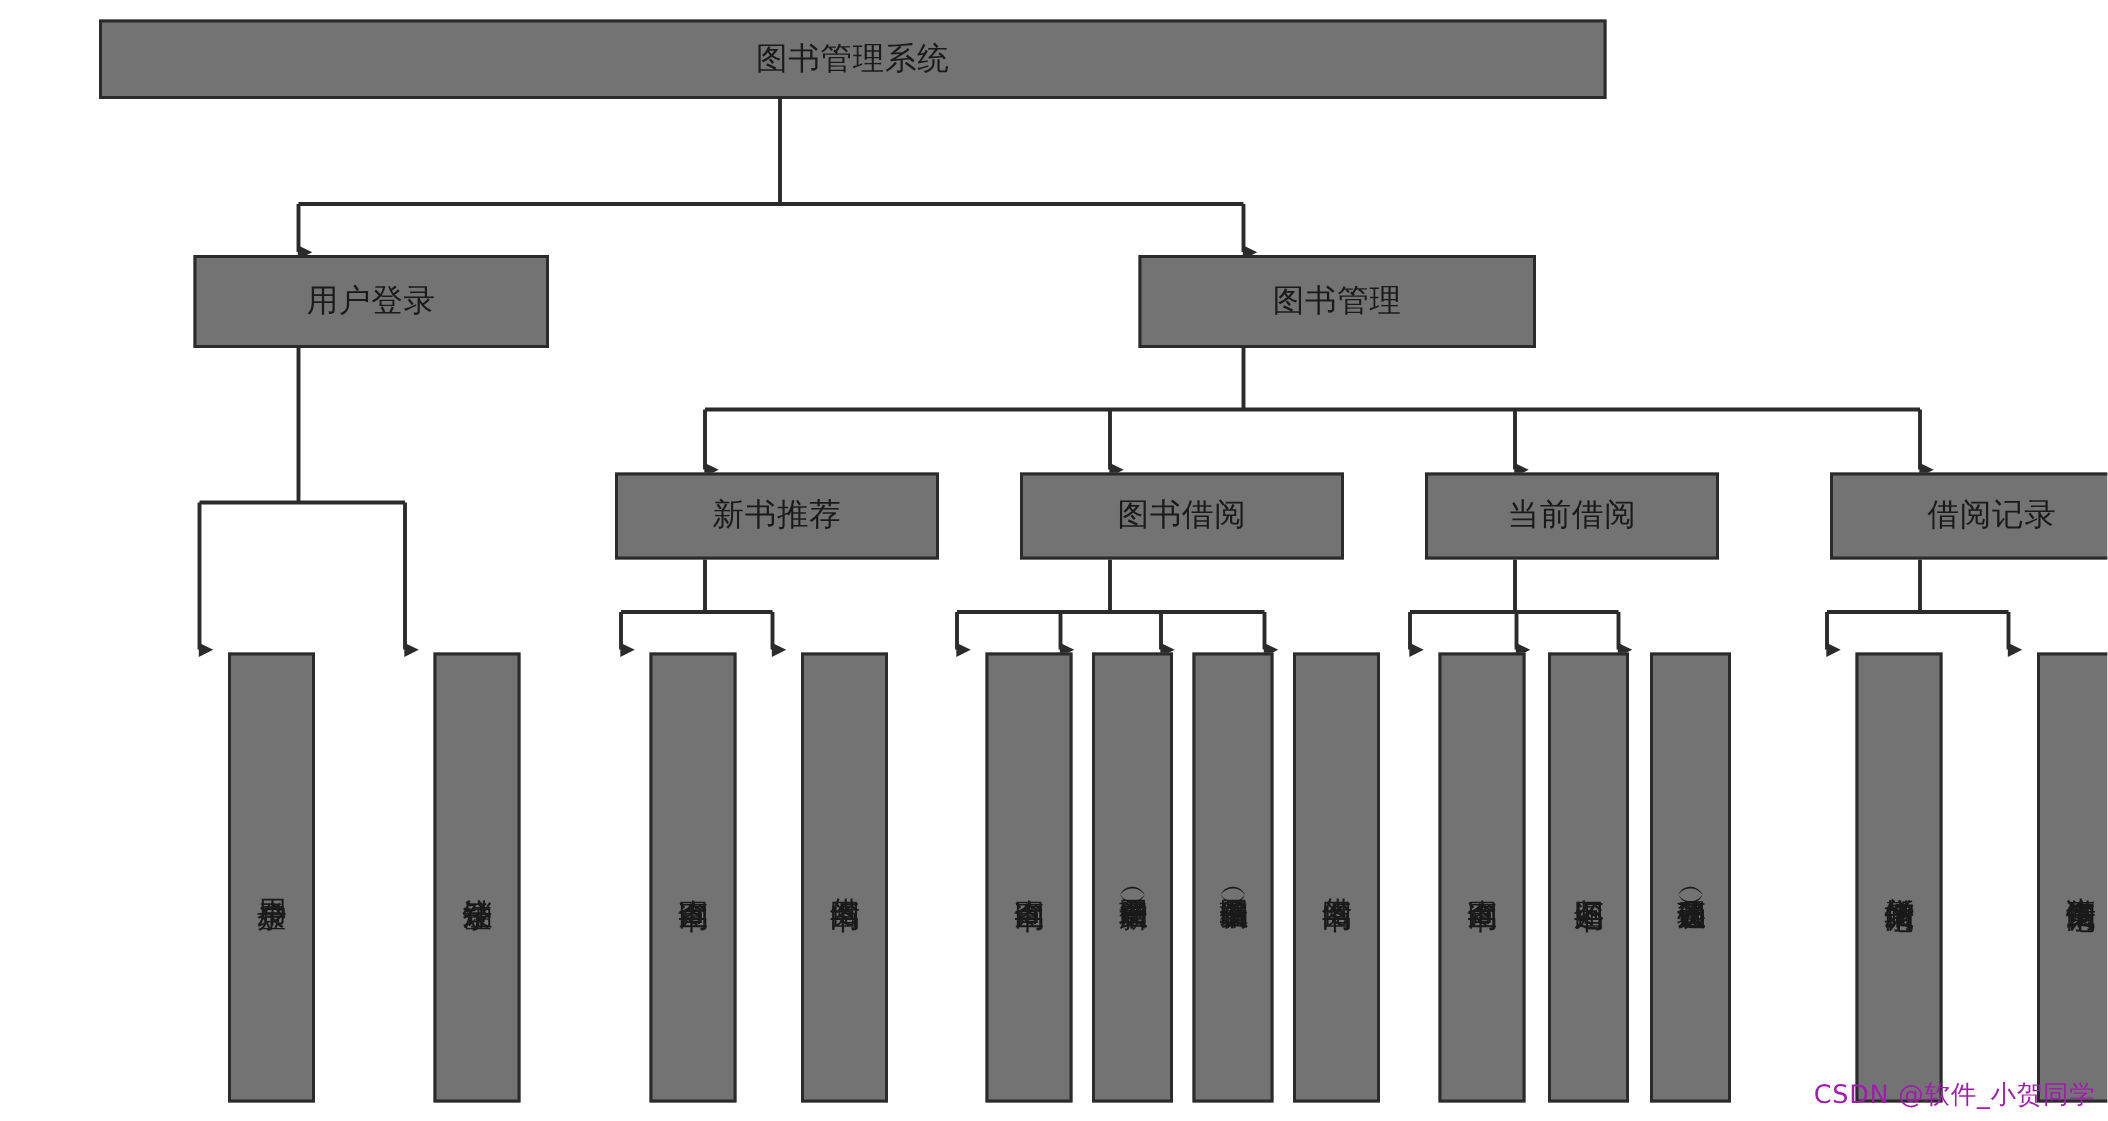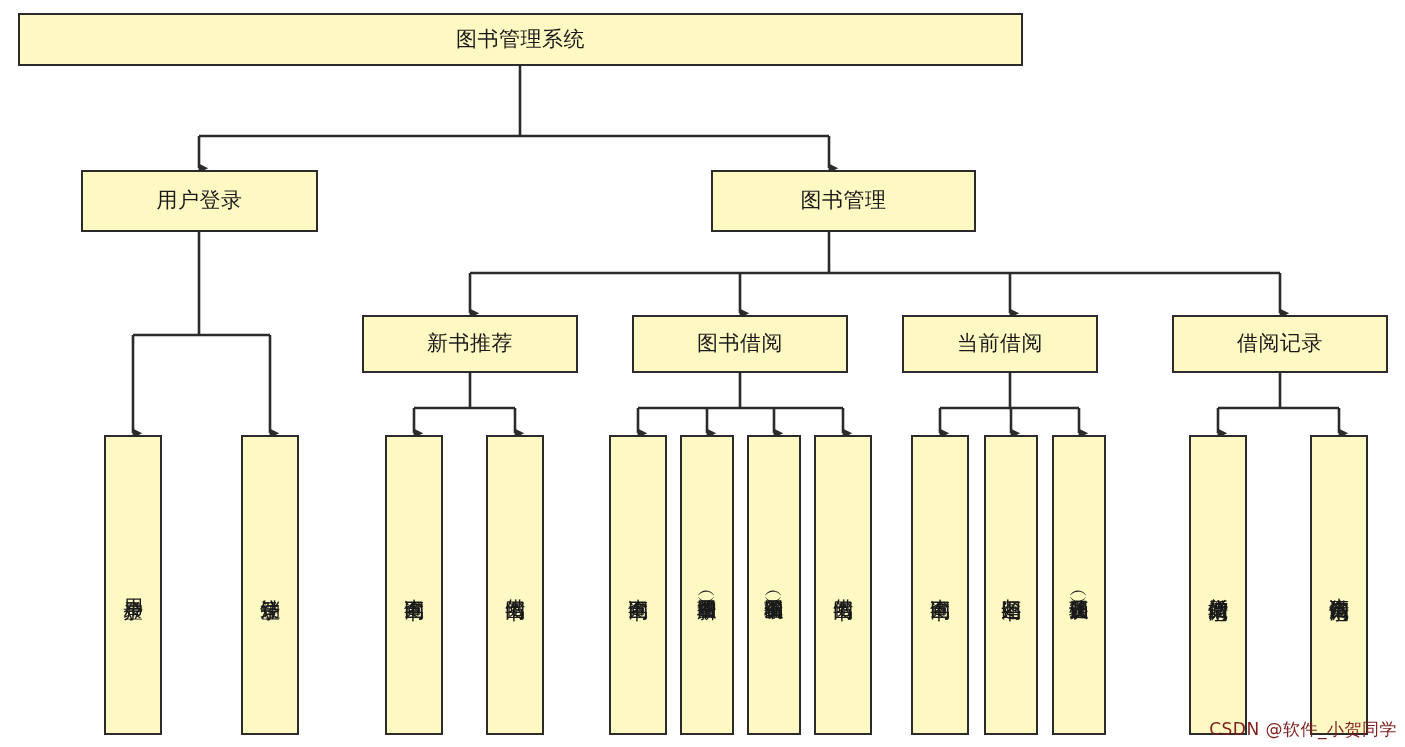--- a/index.html
+++ b/index.html
@@ -23,25 +23,26 @@
     left: 0;
     top: 0;
     width: 1405px;
     height: 747px;
     pointer-events: none;
   }
   .node {
     position: absolute;
     box-sizing: border-box;
     border: 2px solid #2b2b2b;
-    background: #fef9c3;
+    background: #737373;
     display: flex;
     align-items: center;
     justify-content: center;
     color: #1a1a1a;
+    margin-left: 48px;
   }
   .node.horiz {
     font-size: 21px;
     letter-spacing: 0.5px;
     line-height: 1.1;
   }
   .node.root {
     font-size: 21px;
   }
   .node.leaf {
@@ -61,21 +62,21 @@
   .vtext.tight {
     font-size: 19px;
     letter-spacing: 0px;
     line-height: 1.02;
   }
   .watermark {
     position: absolute;
     right: 8px;
     bottom: 6px;
     font-size: 17px;
-    color: #7f1d1d;
+    color: #a21caf;
     letter-spacing: 0.5px;
     white-space: nowrap;
     user-select: none;
   }
 </style>
 </head>
 <body>
 
 <div id="canvas">
 

